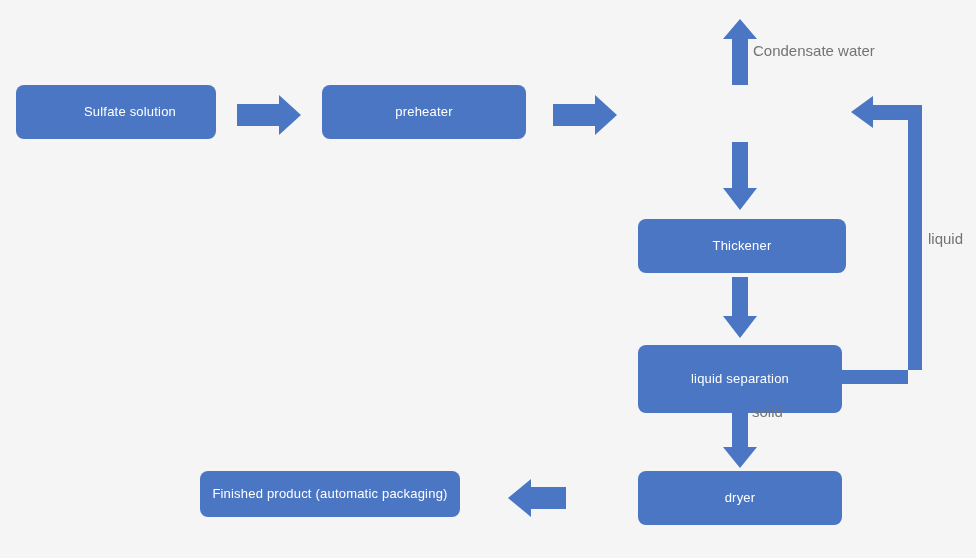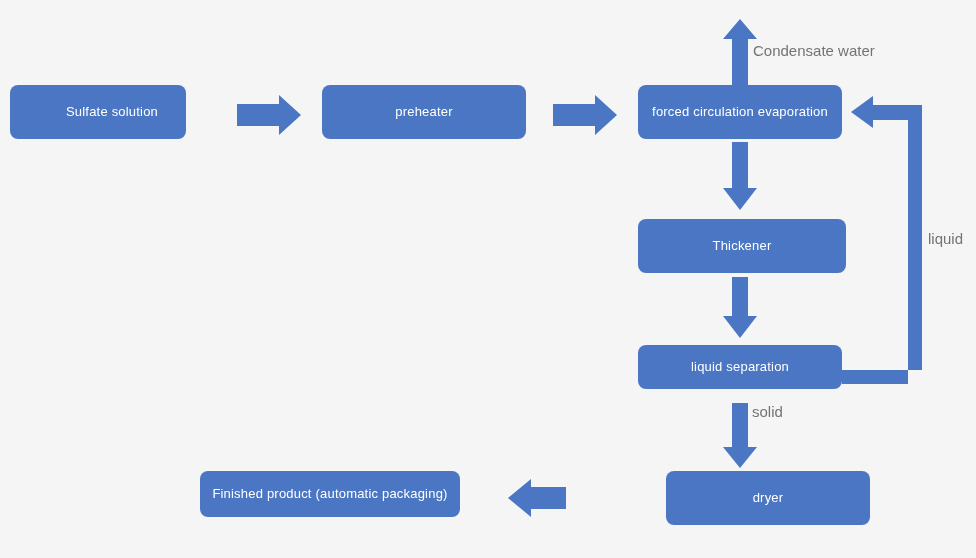--- a/index.html
+++ b/index.html
@@ -67,41 +67,38 @@
 
     <polygon fill="#4a76c4" points="732,277 748,277 748,316 757,316 740,338 723,316 732,316"></polygon>
 
     <polygon fill="#4a76c4" points="842,370 922,370 922,105 873,105 873,96 851,112 873,128 873,120 908,120 908,384 842,384"></polygon>
 
     <polygon fill="#4a76c4" points="732,403 748,403 748,447 757,447 740,468 723,447 732,447"></polygon>
 
     <polygon fill="#4a76c4" points="566,487 531,487 531,479 508,498 531,517 531,509 566,509"></polygon>
   </svg>
 
-  <div class="node" style="left:10px; top:85px; width:176px; height:54px;padding-left:36px;">
+  <div class="node" style="left:16px; top:85px; width:200px; height:54px;padding-left:36px;">
     <span>Sulfate solution</span>
   </div>
 
   <div class="node" style="left:322px; top:85px; width:204px; height:54px;">
     <span>preheater</span>
   </div>
 
-  <div class="node" style="left:638px; top:85px; width:204px; height:54px;">
-    <span>forced circulation evaporation</span>
-  </div>
 
   <div class="node" style="left:638px; top:219px; width:208px; height:54px;">
     <span>Thickener</span>
   </div>
 
-  <div class="node" style="left:638px; top:345px; width:204px; height:44px;">
+  <div class="node" style="left:638px; top:345px; width:204px; height:68px;">
     <span>liquid separation</span>
   </div>
 
-  <div class="node" style="left:638px; top:471px; width:204px; height:54px;margin-left:28px;">
+  <div class="node" style="left:638px; top:471px; width:204px; height:54px;">
     <span>dryer</span>
   </div>
 
   <div class="node" style="left:200px; top:471px; width:260px; height:46px;">
     <span>Finished product (automatic packaging)</span>
   </div>
 
   <div class="edge-label" style="left:753px; top:43px;">Condensate water</div>
 
   <div class="edge-label" style="left:928px; top:231px;">liquid</div>

